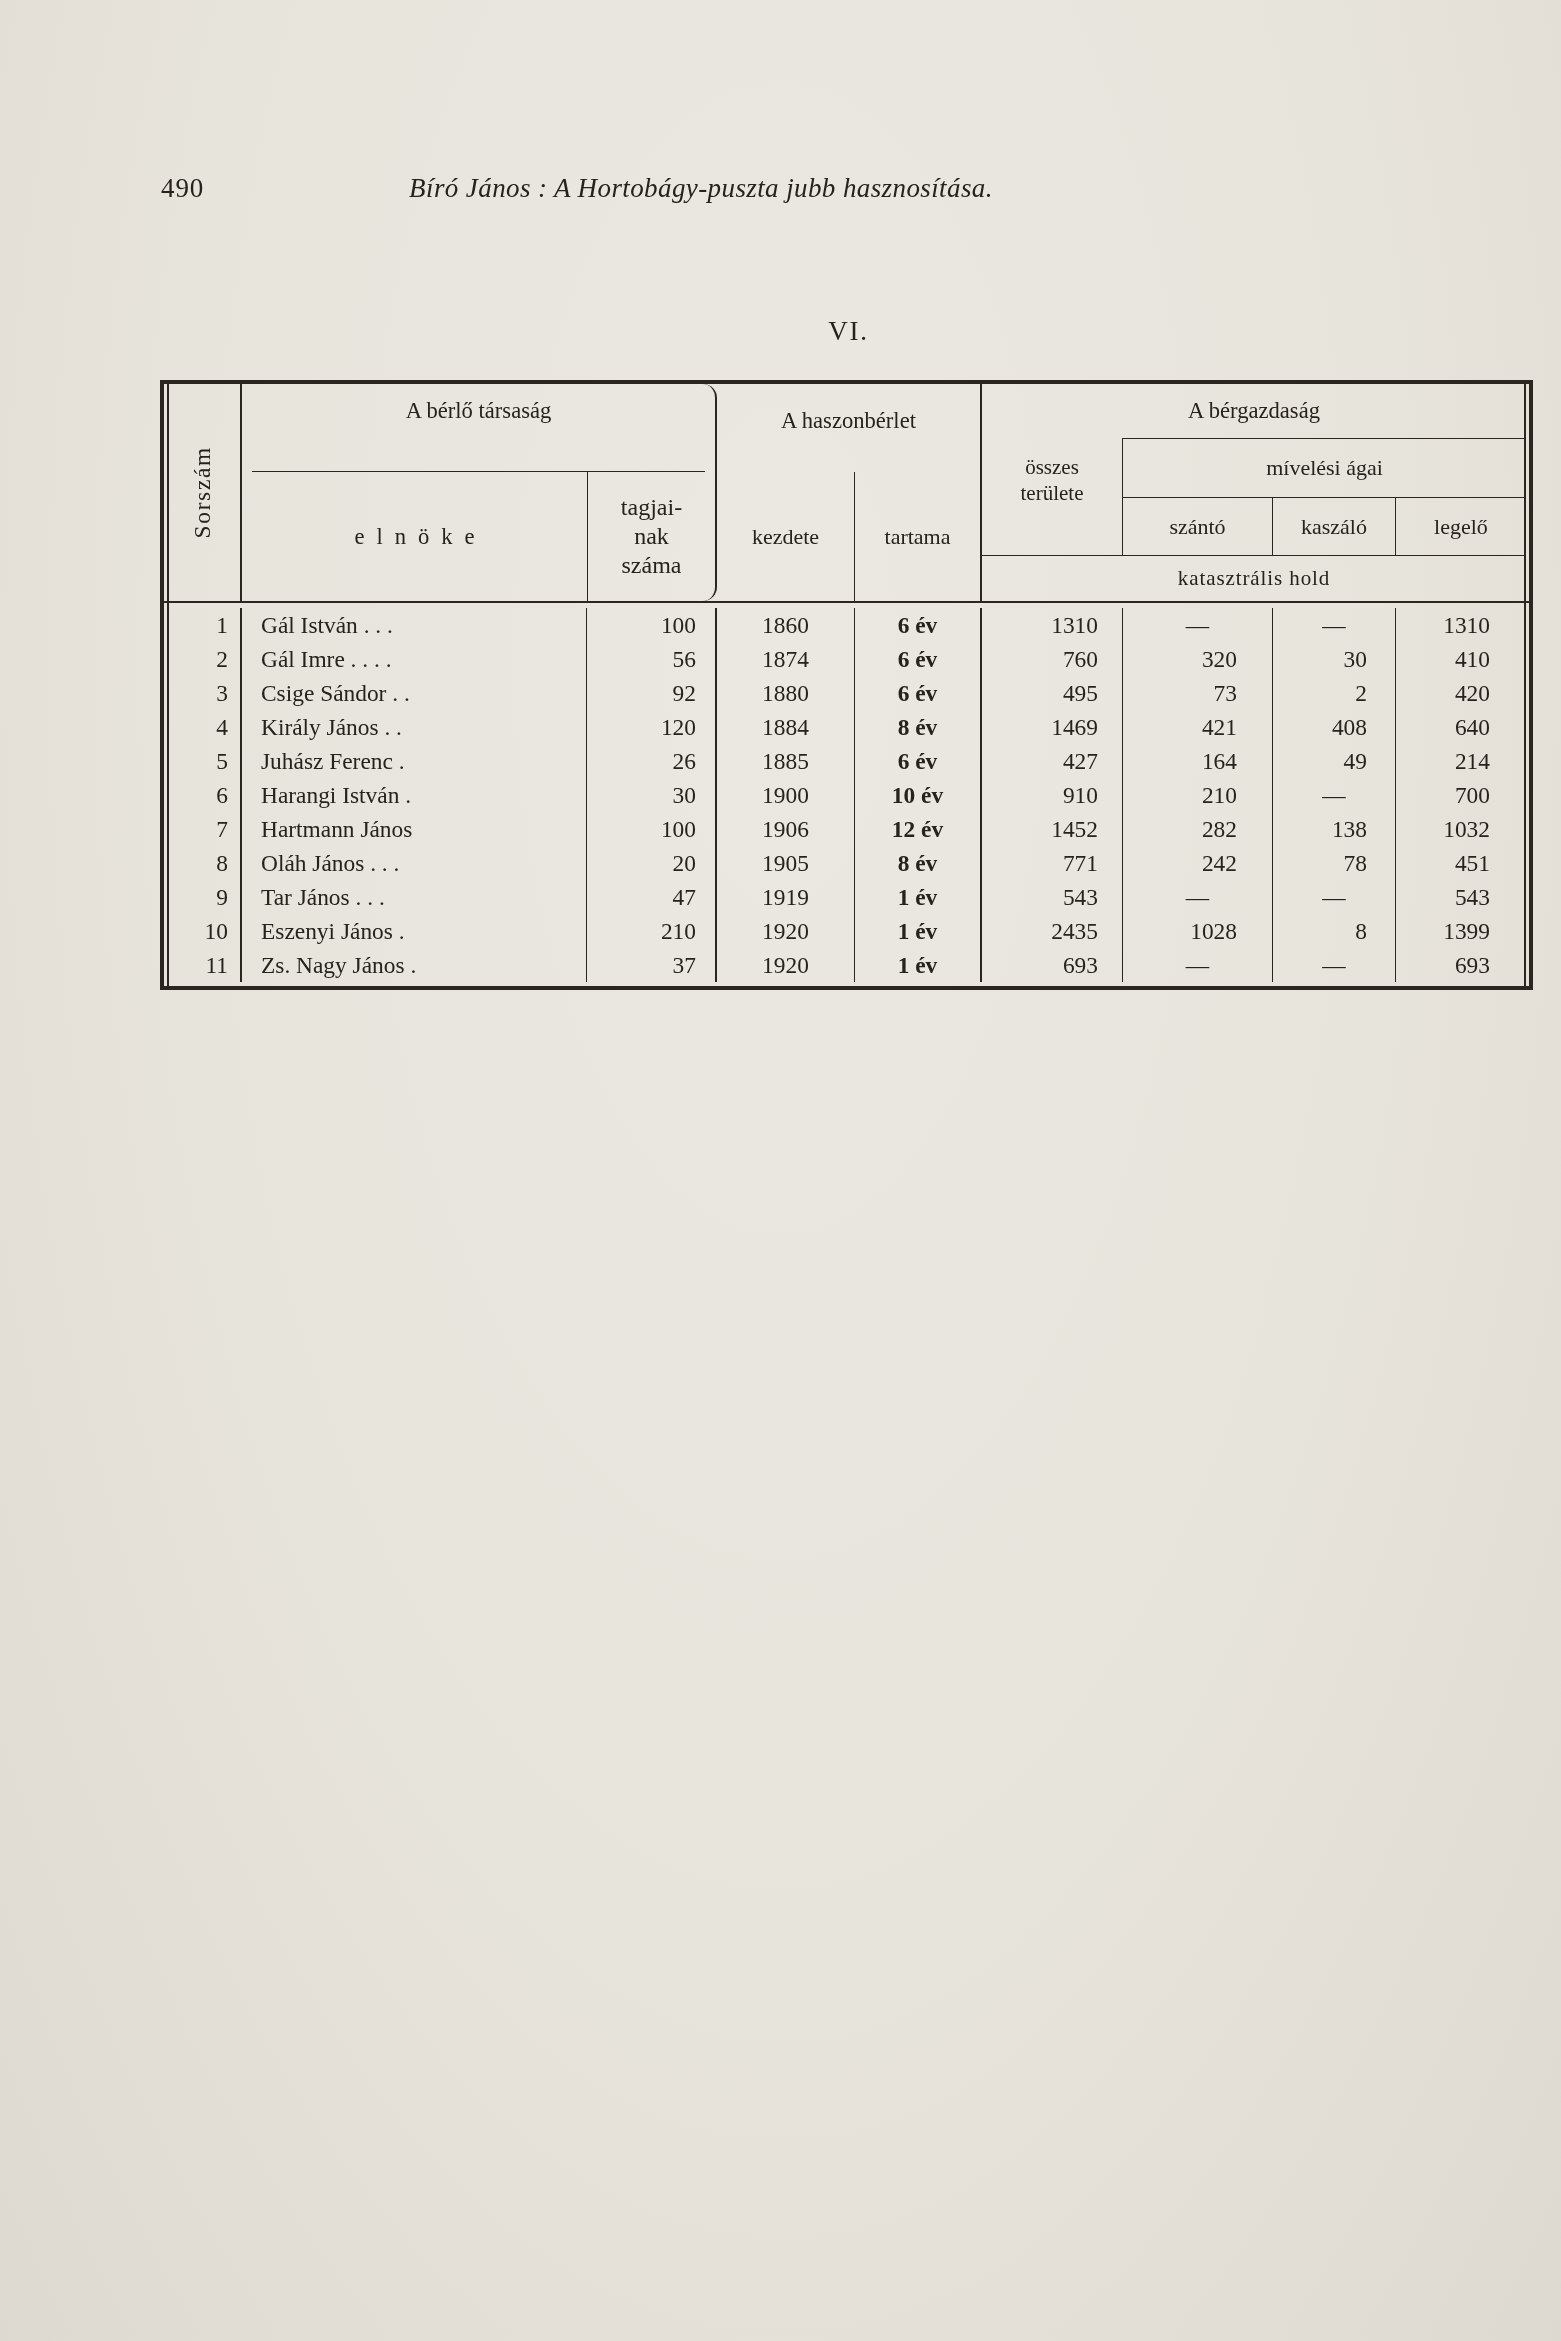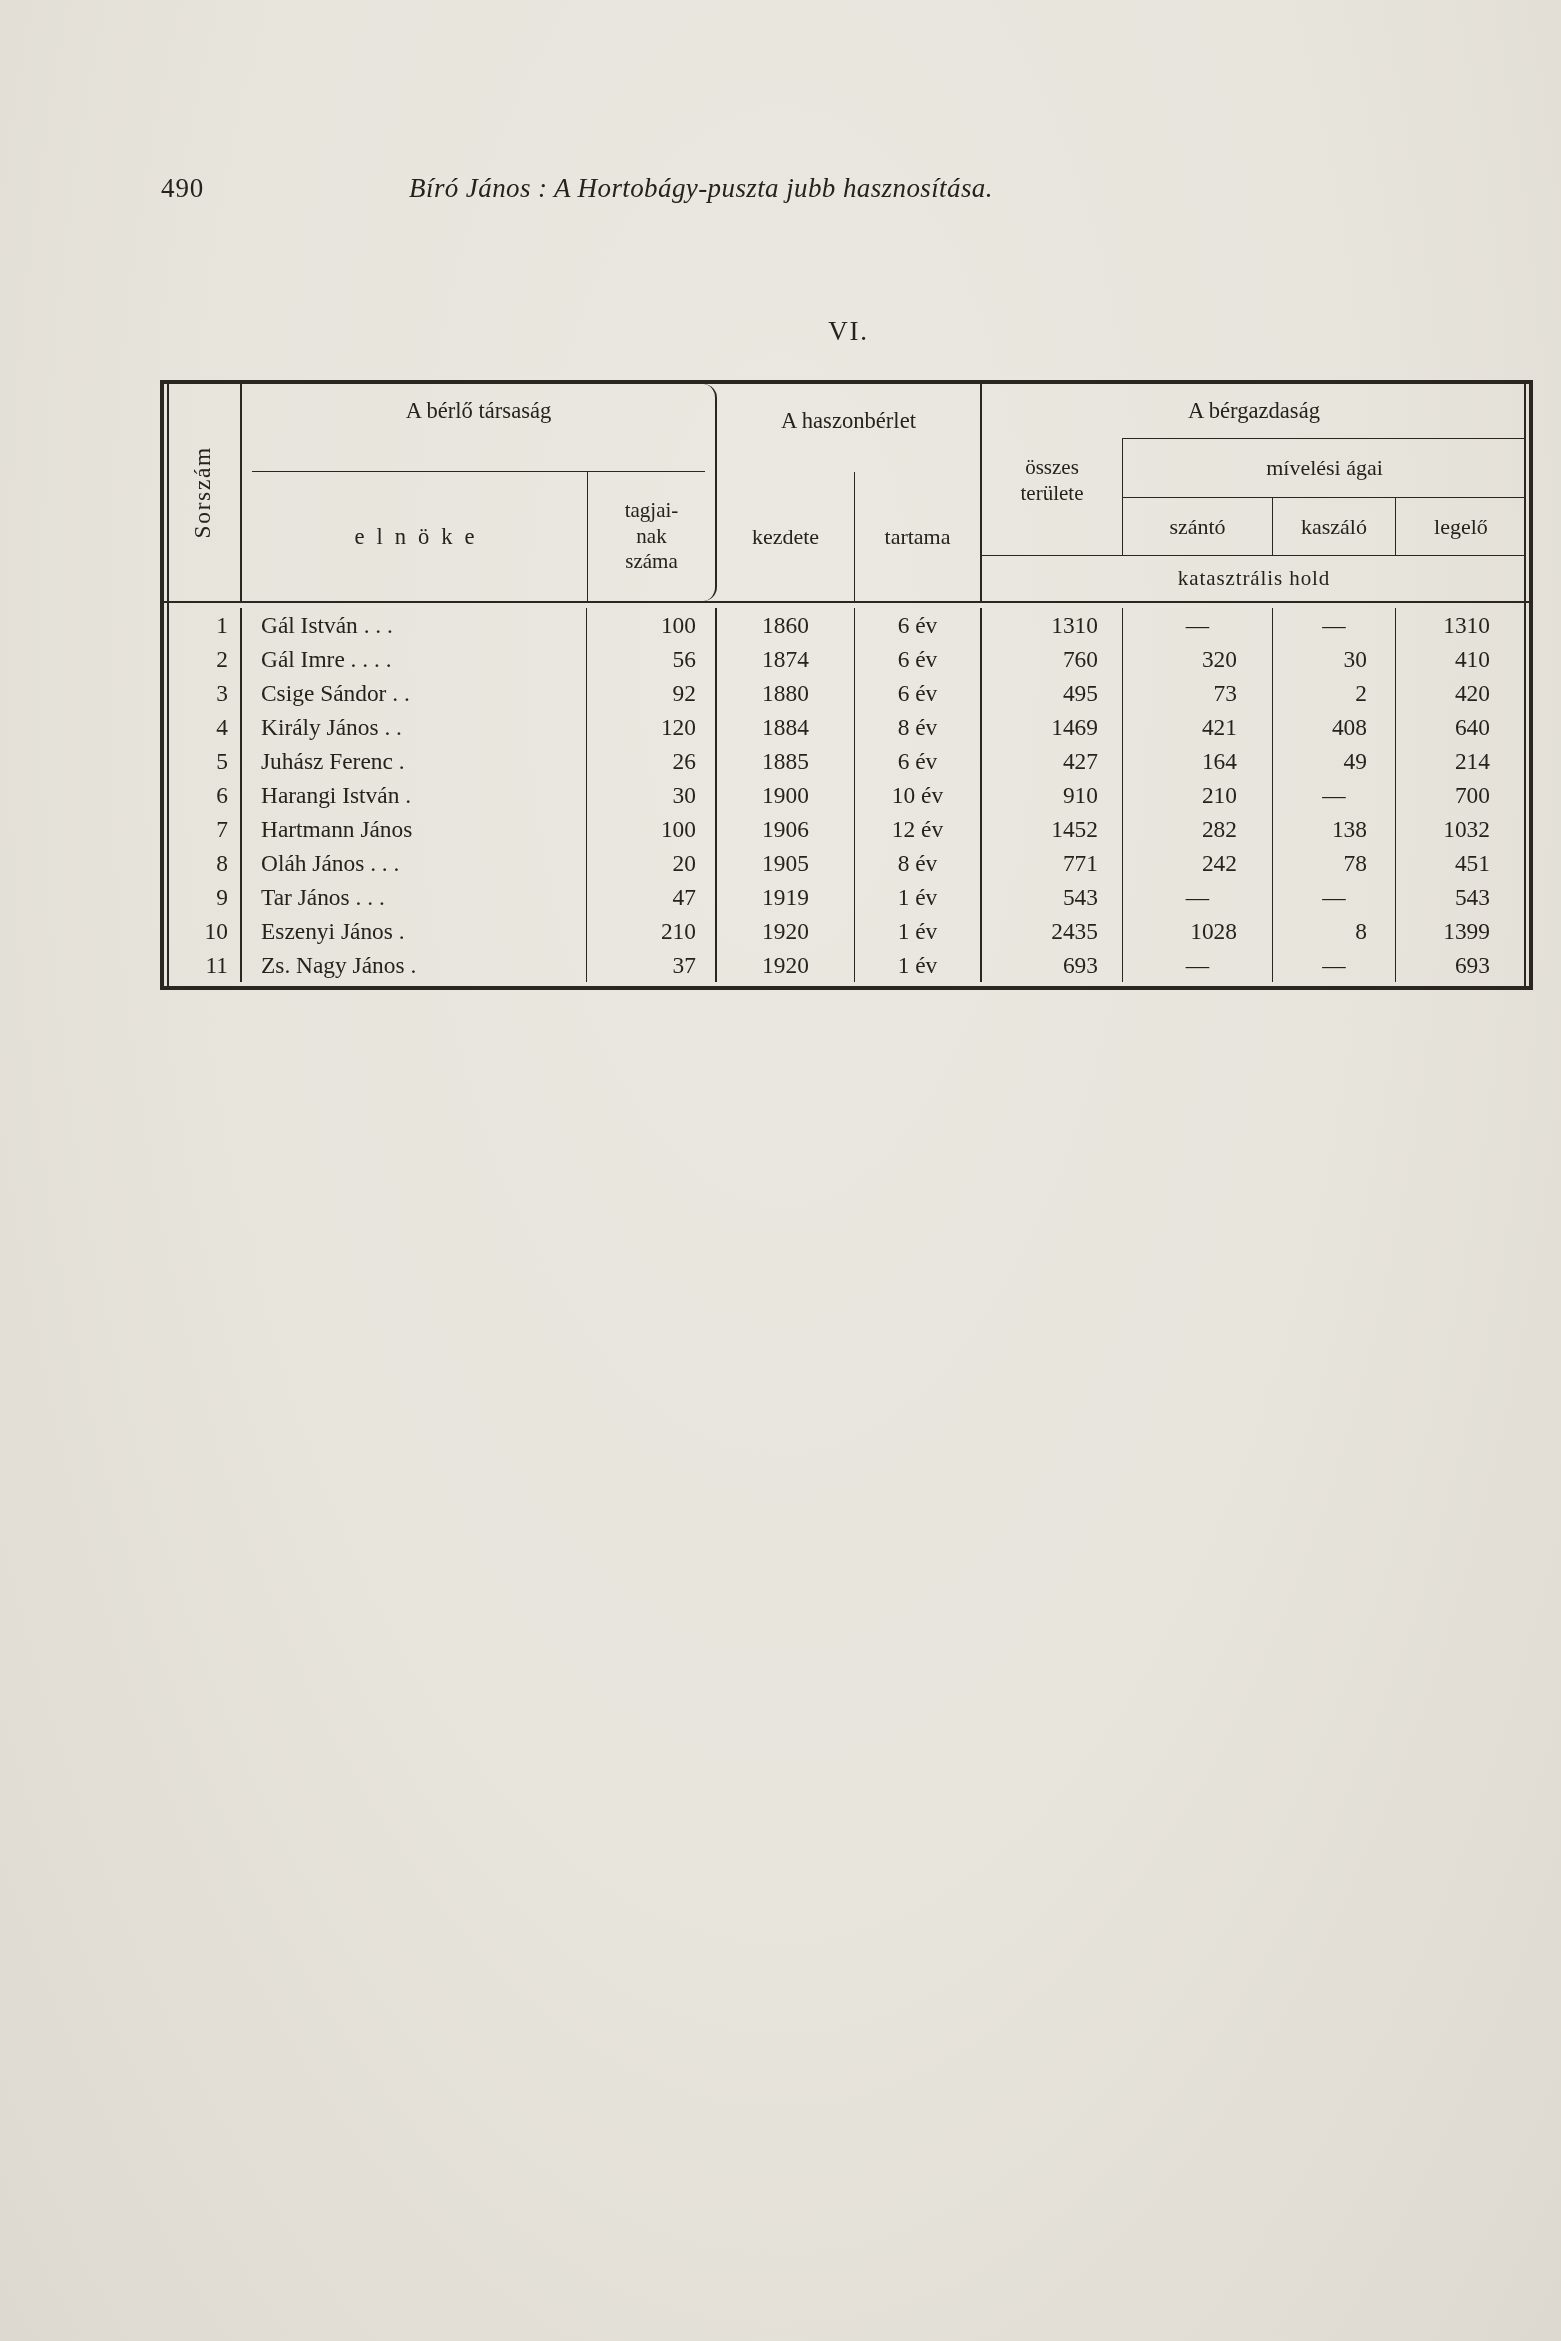--- a/index.html
+++ b/index.html
@@ -72,21 +72,21 @@
     display:flex;align-items:flex-start;justify-content:center;padding-top:14px;
   }
   .h-elnoke{
     grid-row:2;grid-column:1;
     display:flex;align-items:center;justify-content:center;
     letter-spacing:12px;padding-left:12px;
   }
   .h-tagjai{
     grid-row:2;grid-column:2;border-left:1.7px solid var(--line);
     display:flex;align-items:center;justify-content:center;
-    text-align:center;font-size:21px;line-height:1.22;
+    text-align:center;font-size:24px;line-height:1.22;
   }
 
   .g-haszon{
     grid-column:4/6;border-right:2.6px solid var(--line);
     display:grid;grid-template-columns:138px 1fr;grid-template-rows:88px 1fr;
   }
   .g-haszon .h-title{
     grid-column:1/3;display:flex;align-items:flex-start;justify-content:center;padding-top:24px;
   }
   .h-kezdete{
@@ -136,21 +136,21 @@
   .tr{
     display:grid;
     grid-template-columns:78px 345px 130px 138px 127px 141px 150px 123px 130px;
     height:34px;
   }
   .td{display:flex;align-items:center;overflow:hidden;}
   .c-sorszam{border-right:2.6px solid var(--line);justify-content:flex-end;padding-right:12px;}
   .c-elnoke {border-right:1.7px solid var(--line);padding-left:19px;}
   .c-tagok  {border-right:2.6px solid var(--line);justify-content:flex-end;padding-right:19px;}
   .c-kezdete{border-right:1.7px solid var(--line);justify-content:center;}
-  .c-tartama{border-right:2.6px solid var(--line);justify-content:center;}
+  .c-tartama{border-right:2.6px solid var(--line);justify-content:center;font-weight:bold;}
   .c-osszes {border-right:1.7px solid var(--line);justify-content:flex-end;padding-right:24px;}
   .c-szanto {border-right:1.7px solid var(--line);justify-content:flex-end;padding-right:35px;}
   .c-kaszalo{border-right:1.7px solid var(--line);justify-content:flex-end;padding-right:28px;}
   .c-legelo {justify-content:flex-end;padding-right:36px;}
   .td.dash{justify-content:center;padding:0;}
 </style>
 </head>
 <body>
 
 <main class="page">

